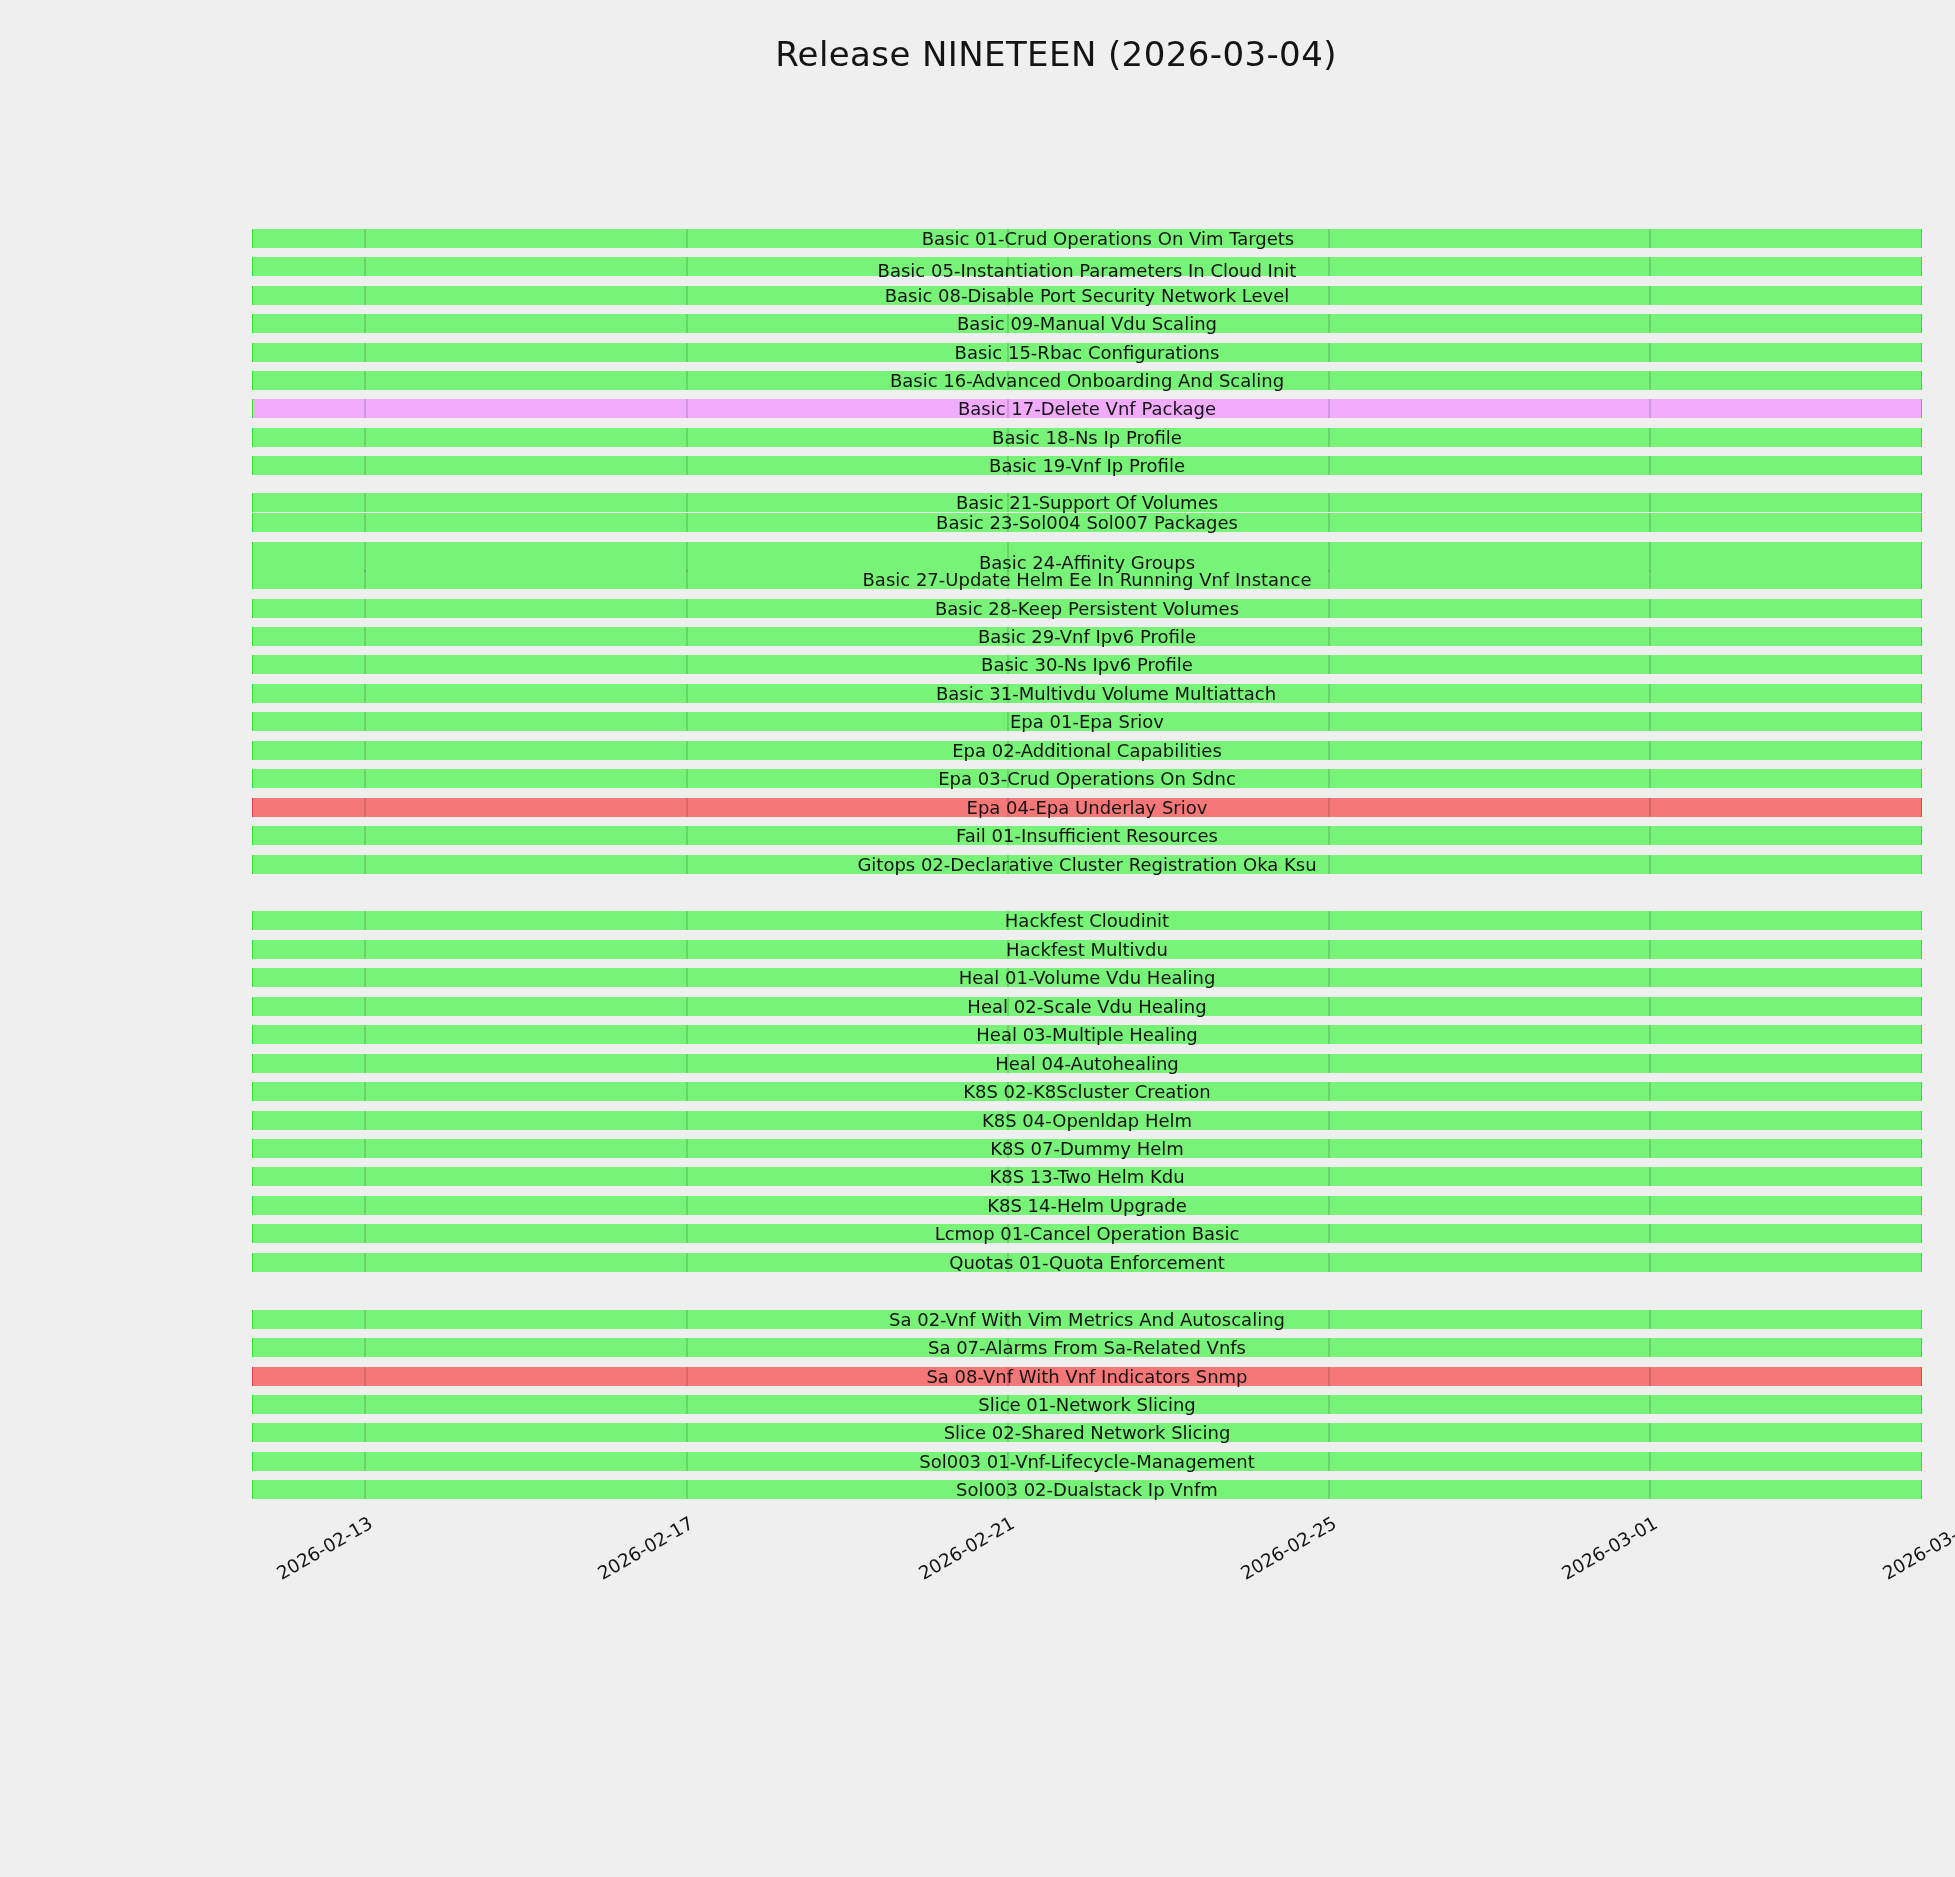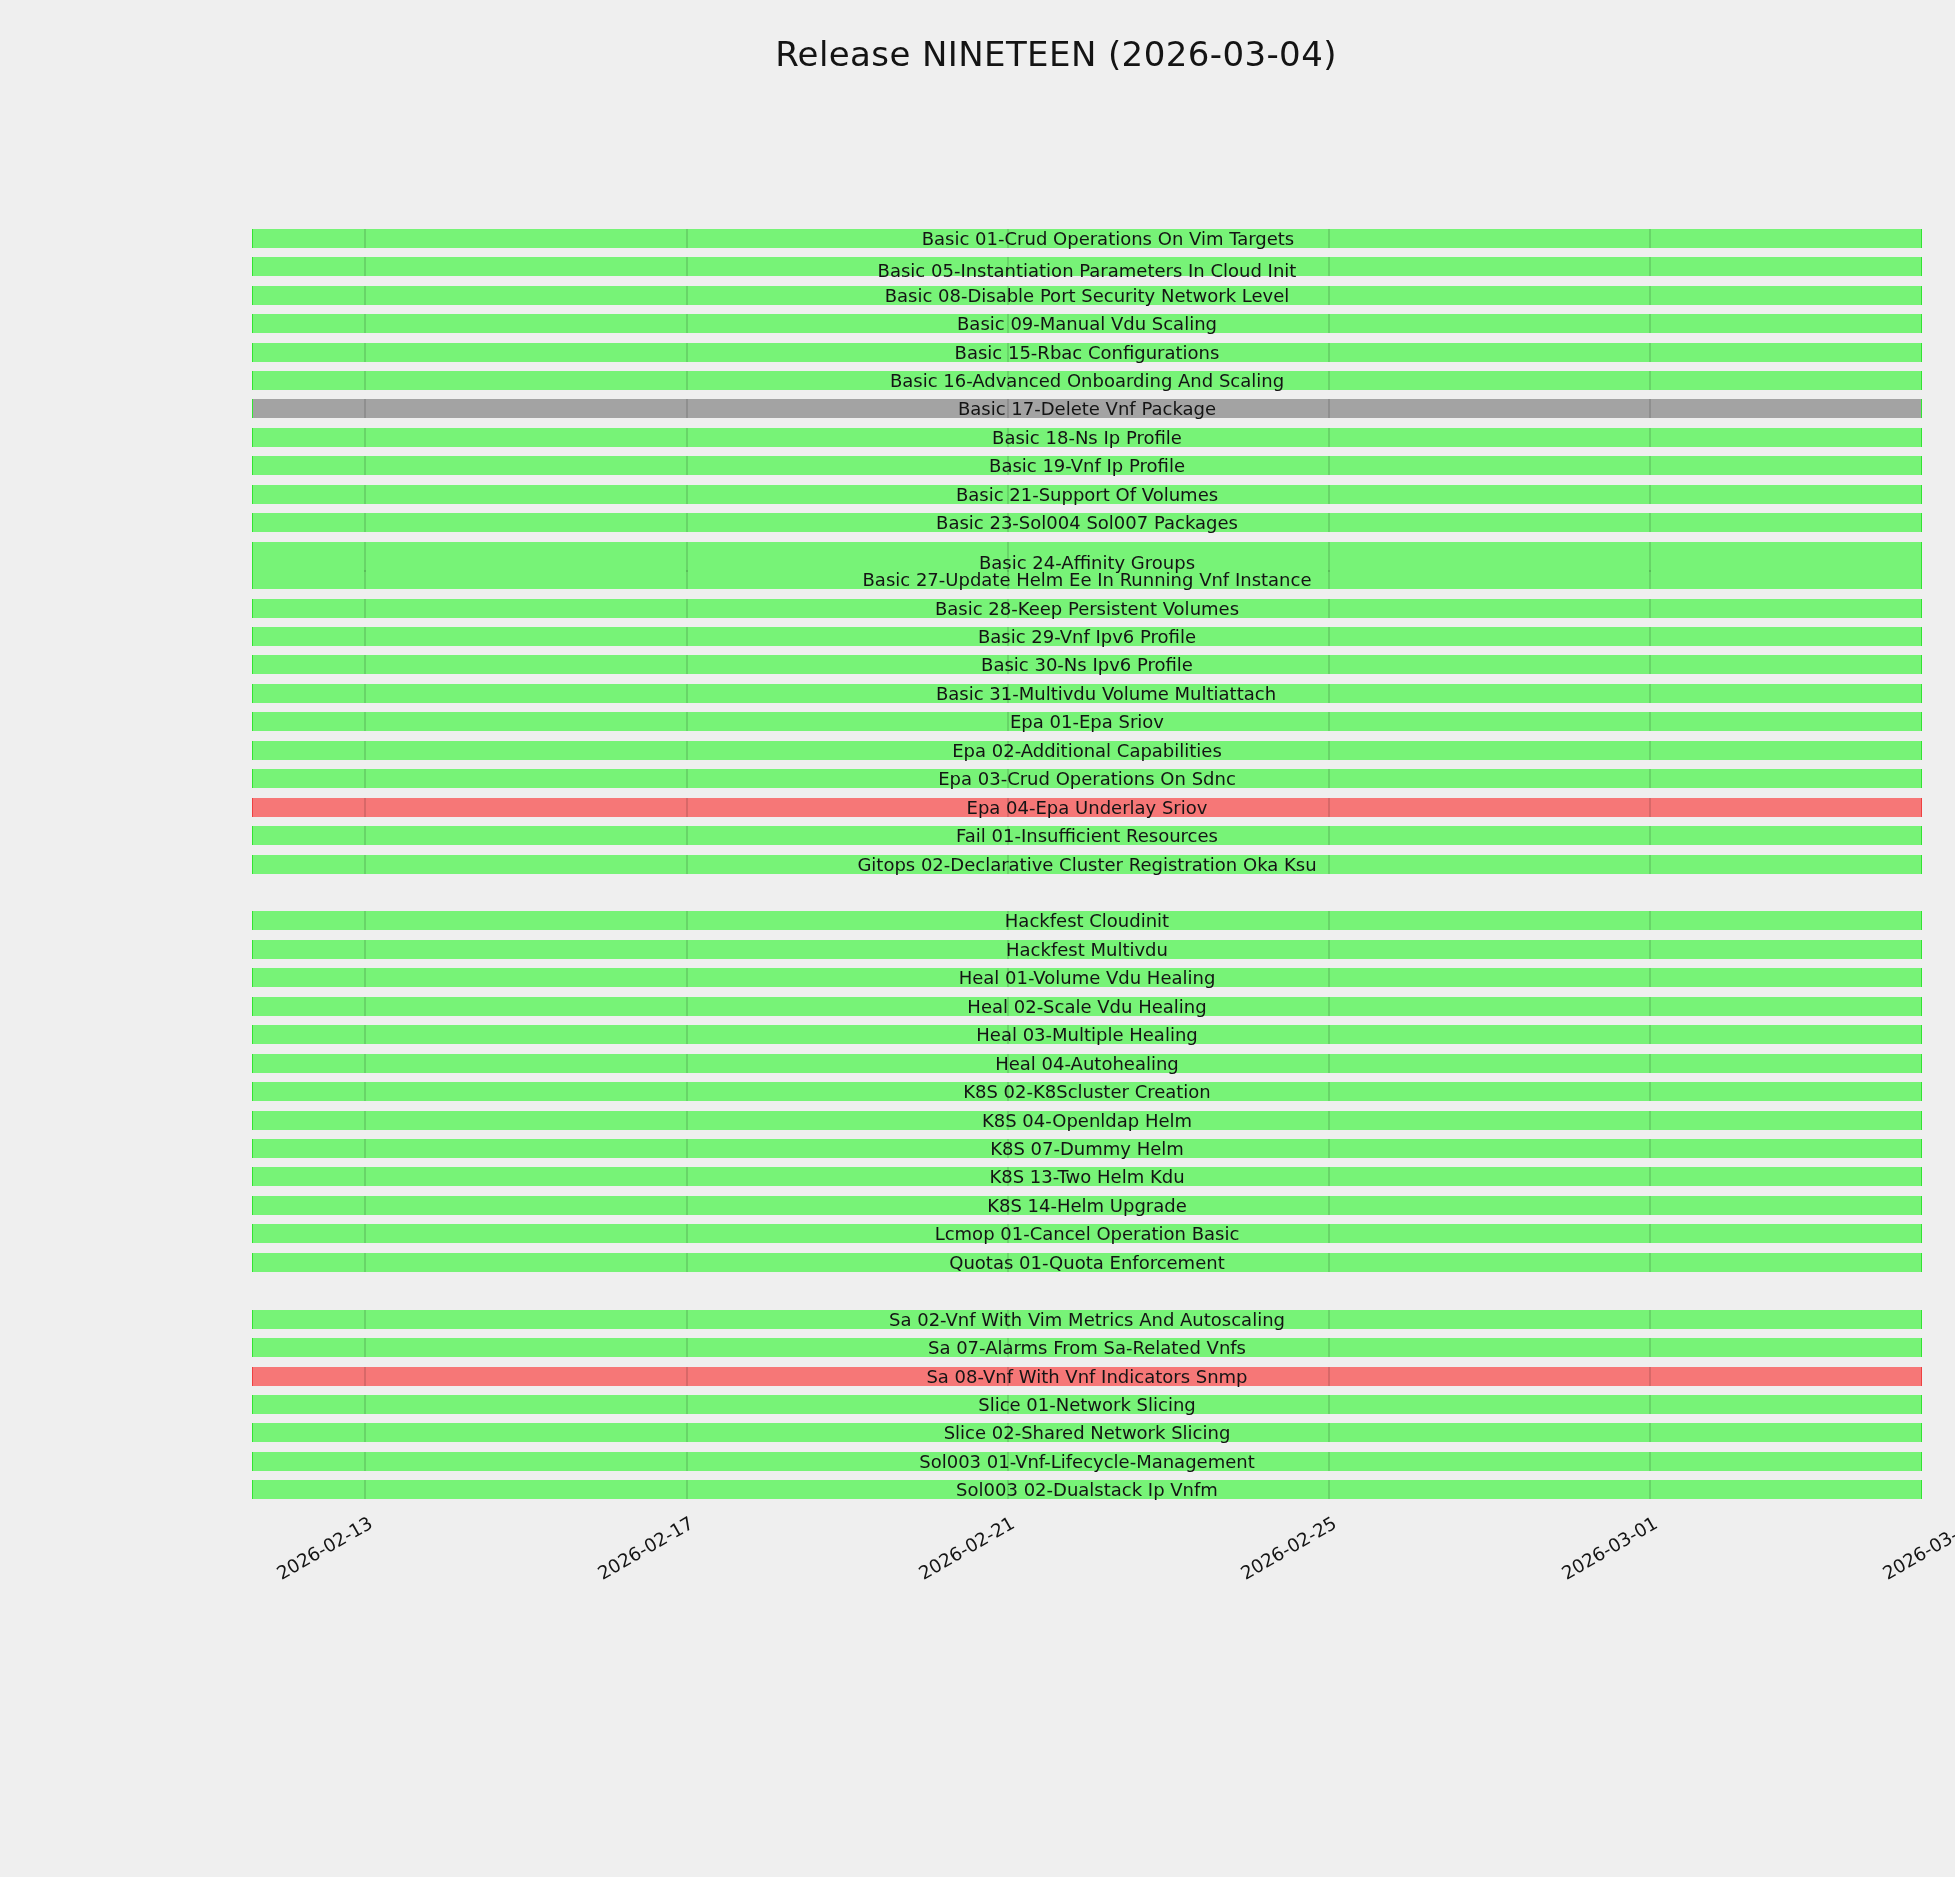--- a/index.html
+++ b/index.html
@@ -136,21 +136,21 @@
         <span class="task-label" style="color: rgb(20, 20, 20);">Basic 15-Rbac Configurations</span>
       </div>
       <div class="task-bar" style="top: 147px; height: 19px; width: 1670px; background: rgb(119, 243, 119); border-color: rgb(50, 228, 50);">
         <div class="grid-stripe" style="background: rgba(0, 0, 0, 0.12); left: 111px;"></div>
         <div class="grid-stripe" style="background: rgba(0, 0, 0, 0.12); left: 433px;"></div>
         <div class="grid-stripe" style="background: rgba(0, 0, 0, 0.12); left: 754px;"></div>
         <div class="grid-stripe" style="background: rgba(0, 0, 0, 0.12); left: 1075px;"></div>
         <div class="grid-stripe" style="background: rgba(0, 0, 0, 0.12); left: 1396px;"></div>
         <span class="task-label" style="color: rgb(20, 20, 20);">Basic 16-Advanced Onboarding And Scaling</span>
       </div>
-      <div class="task-bar" style="top: 175px; height: 19px; width: 1670px; background: #a3a3a3; border-color: rgb(50, 228, 50);">
+      <div class="task-bar" style="top: 175px; height: 19px; width: 1670px; background: #f0abfc; border-color: rgb(50, 228, 50);">
         <div class="grid-stripe" style="background: rgba(0, 0, 0, 0.12); left: 111px;"></div>
         <div class="grid-stripe" style="background: rgba(0, 0, 0, 0.12); left: 433px;"></div>
         <div class="grid-stripe" style="background: rgba(0, 0, 0, 0.12); left: 754px;"></div>
         <div class="grid-stripe" style="background: rgba(0, 0, 0, 0.12); left: 1075px;"></div>
         <div class="grid-stripe" style="background: rgba(0, 0, 0, 0.12); left: 1396px;"></div>
         <span class="task-label" style="color: rgb(20, 20, 20);">Basic 17-Delete Vnf Package</span>
       </div>
       <div class="task-bar" style="top: 204px; height: 19px; width: 1670px; background: rgb(119, 243, 119); border-color: rgb(50, 228, 50);">
         <div class="grid-stripe" style="background: rgba(0, 0, 0, 0.12); left: 111px;"></div>
         <div class="grid-stripe" style="background: rgba(0, 0, 0, 0.12); left: 433px;"></div>
@@ -160,21 +160,21 @@
         <span class="task-label" style="color: rgb(20, 20, 20);">Basic 18-Ns Ip Profile</span>
       </div>
       <div class="task-bar" style="top: 232px; height: 19px; width: 1670px; background: rgb(119, 243, 119); border-color: rgb(50, 228, 50);">
         <div class="grid-stripe" style="background: rgba(0, 0, 0, 0.12); left: 111px;"></div>
         <div class="grid-stripe" style="background: rgba(0, 0, 0, 0.12); left: 433px;"></div>
         <div class="grid-stripe" style="background: rgba(0, 0, 0, 0.12); left: 754px;"></div>
         <div class="grid-stripe" style="background: rgba(0, 0, 0, 0.12); left: 1075px;"></div>
         <div class="grid-stripe" style="background: rgba(0, 0, 0, 0.12); left: 1396px;"></div>
         <span class="task-label" style="color: rgb(20, 20, 20);">Basic 19-Vnf Ip Profile</span>
       </div>
-      <div class="task-bar" style="top: 261px; height: 19px; width: 1670px; background: rgb(119, 243, 119); border-color: rgb(50, 228, 50);">
+      <div class="task-bar" style="top: 269px; height: 19px; width: 1670px; background: rgb(119, 243, 119); border-color: rgb(50, 228, 50);">
         <div class="grid-stripe" style="background: rgba(0, 0, 0, 0.12); left: 111px;"></div>
         <div class="grid-stripe" style="background: rgba(0, 0, 0, 0.12); left: 433px;"></div>
         <div class="grid-stripe" style="background: rgba(0, 0, 0, 0.12); left: 754px;"></div>
         <div class="grid-stripe" style="background: rgba(0, 0, 0, 0.12); left: 1075px;"></div>
         <div class="grid-stripe" style="background: rgba(0, 0, 0, 0.12); left: 1396px;"></div>
         <span class="task-label" style="color: rgb(20, 20, 20);">Basic 21-Support Of Volumes</span>
       </div>
       <div class="task-bar" style="top: 289px; height: 19px; width: 1670px; background: rgb(119, 243, 119); border-color: rgb(50, 228, 50);">
         <div class="grid-stripe" style="background: rgba(0, 0, 0, 0.12); left: 111px;"></div>
         <div class="grid-stripe" style="background: rgba(0, 0, 0, 0.12); left: 433px;"></div>

